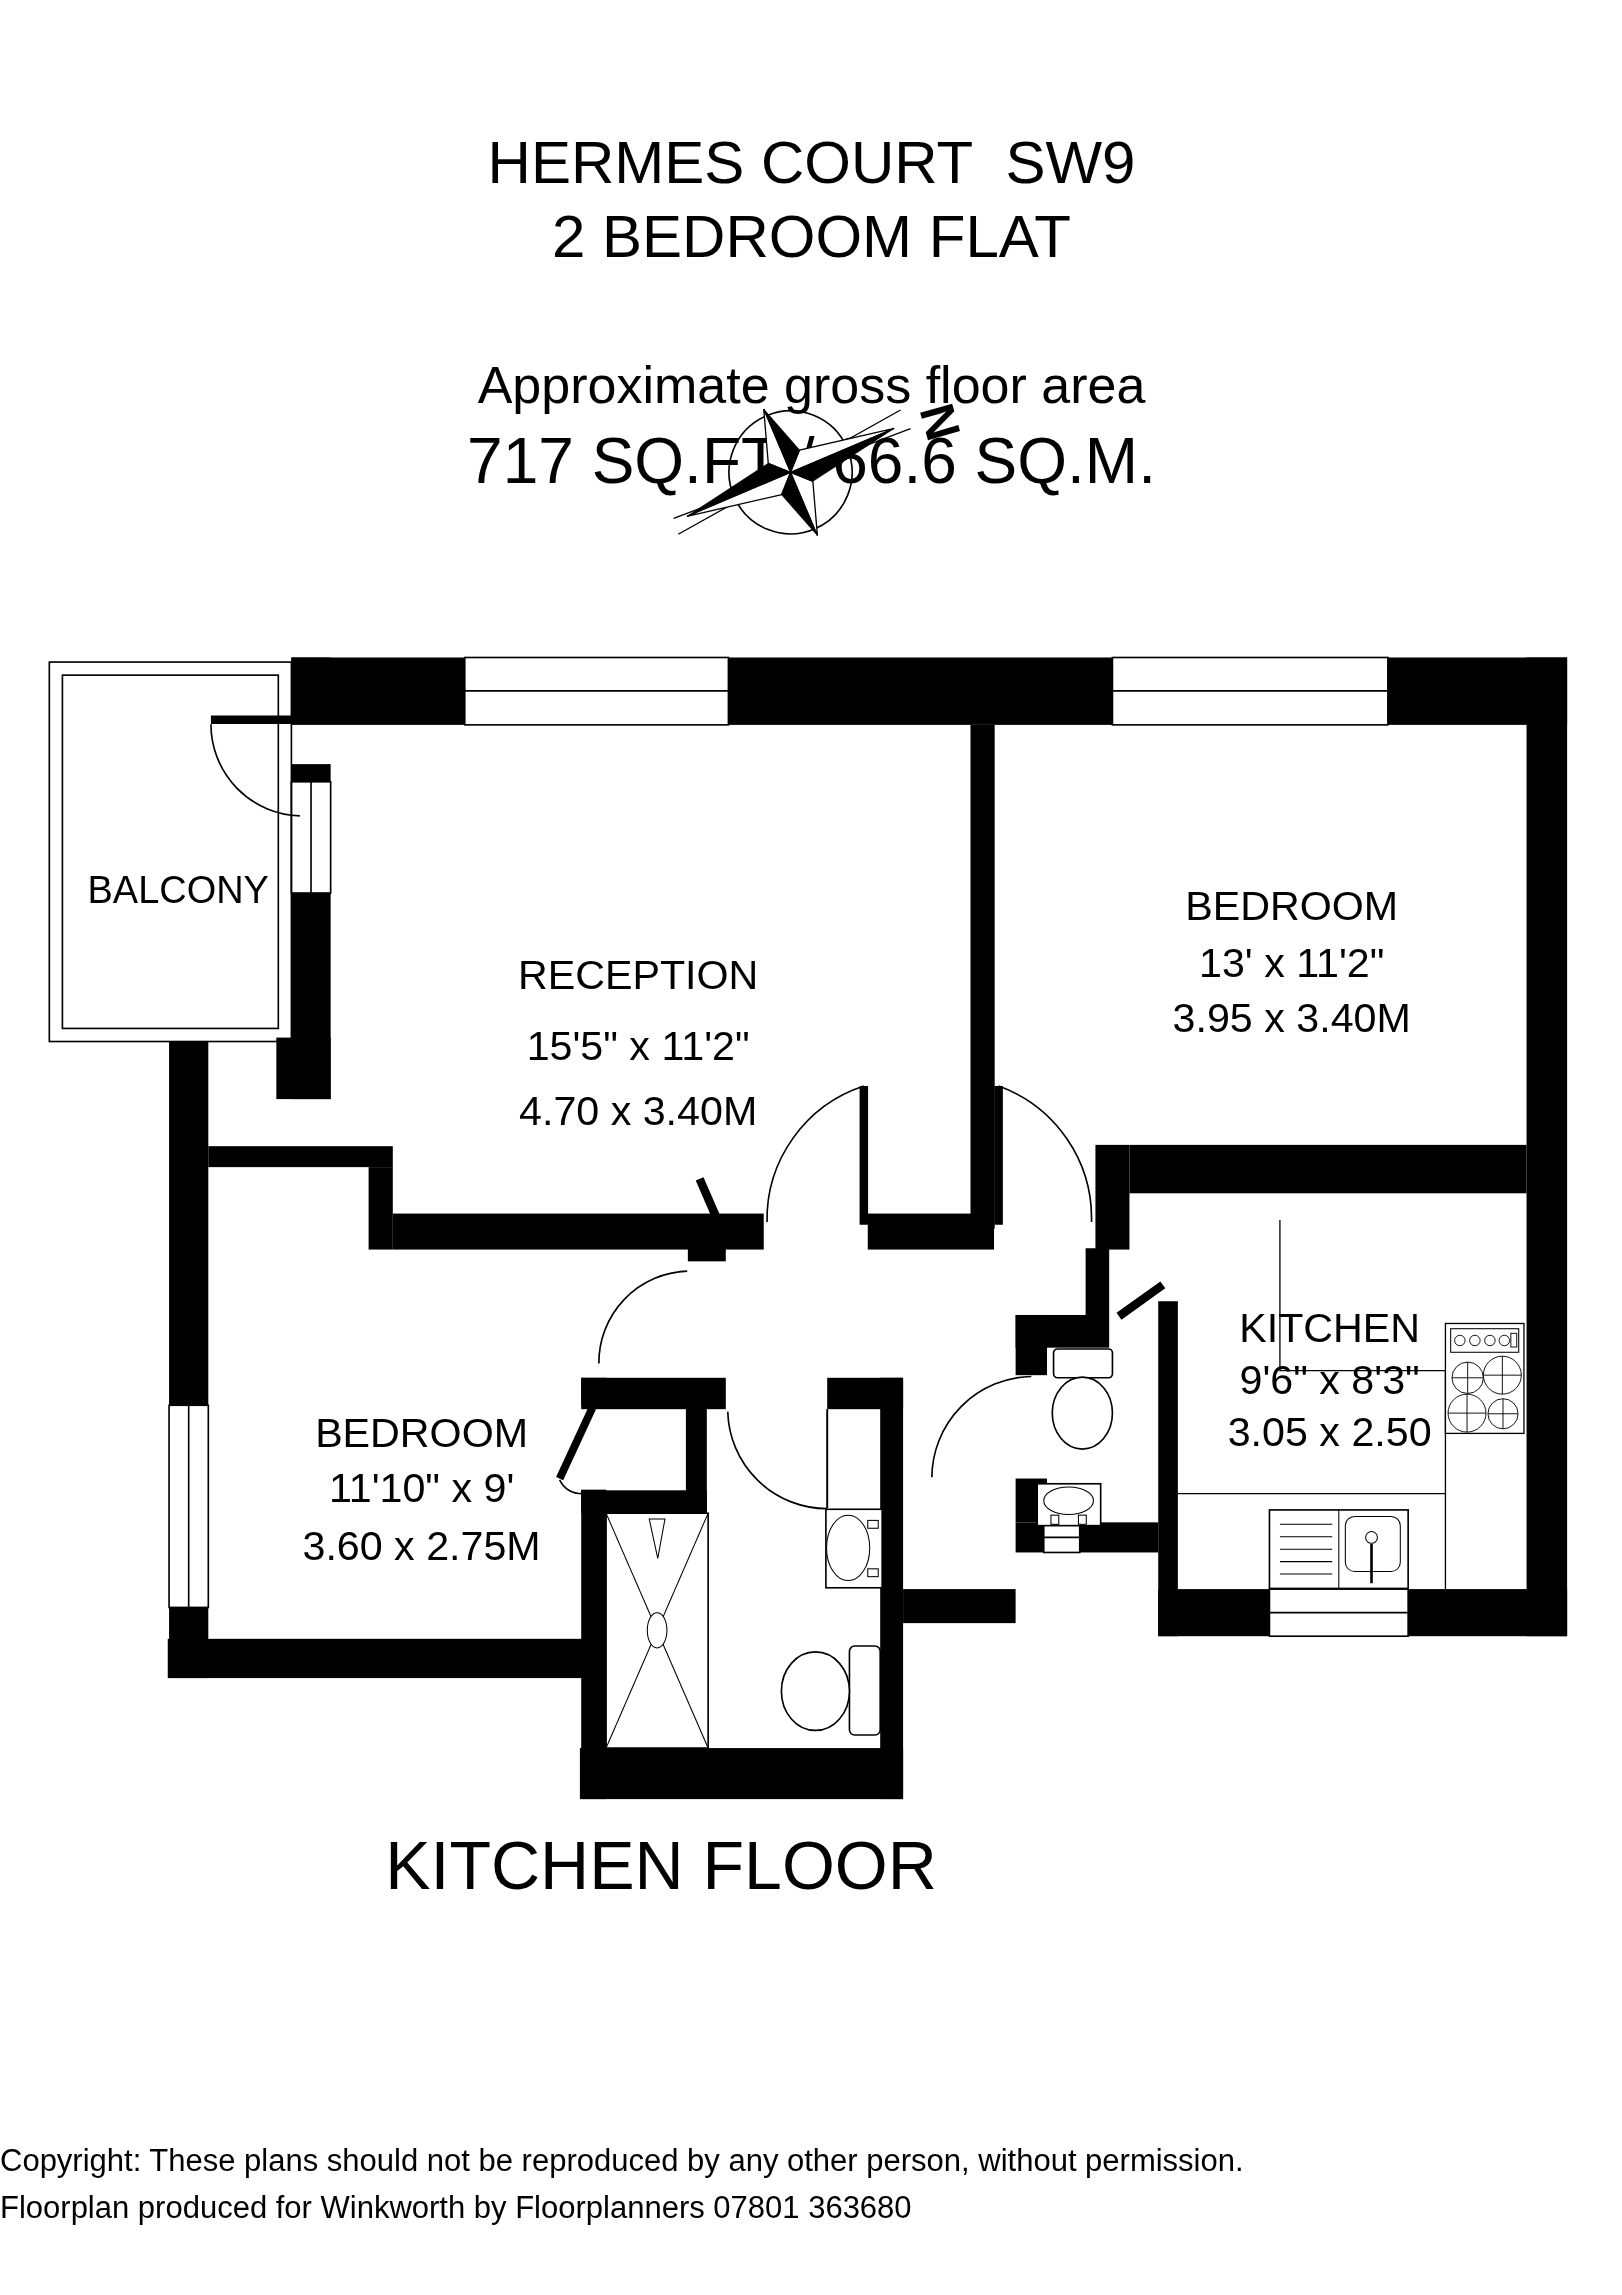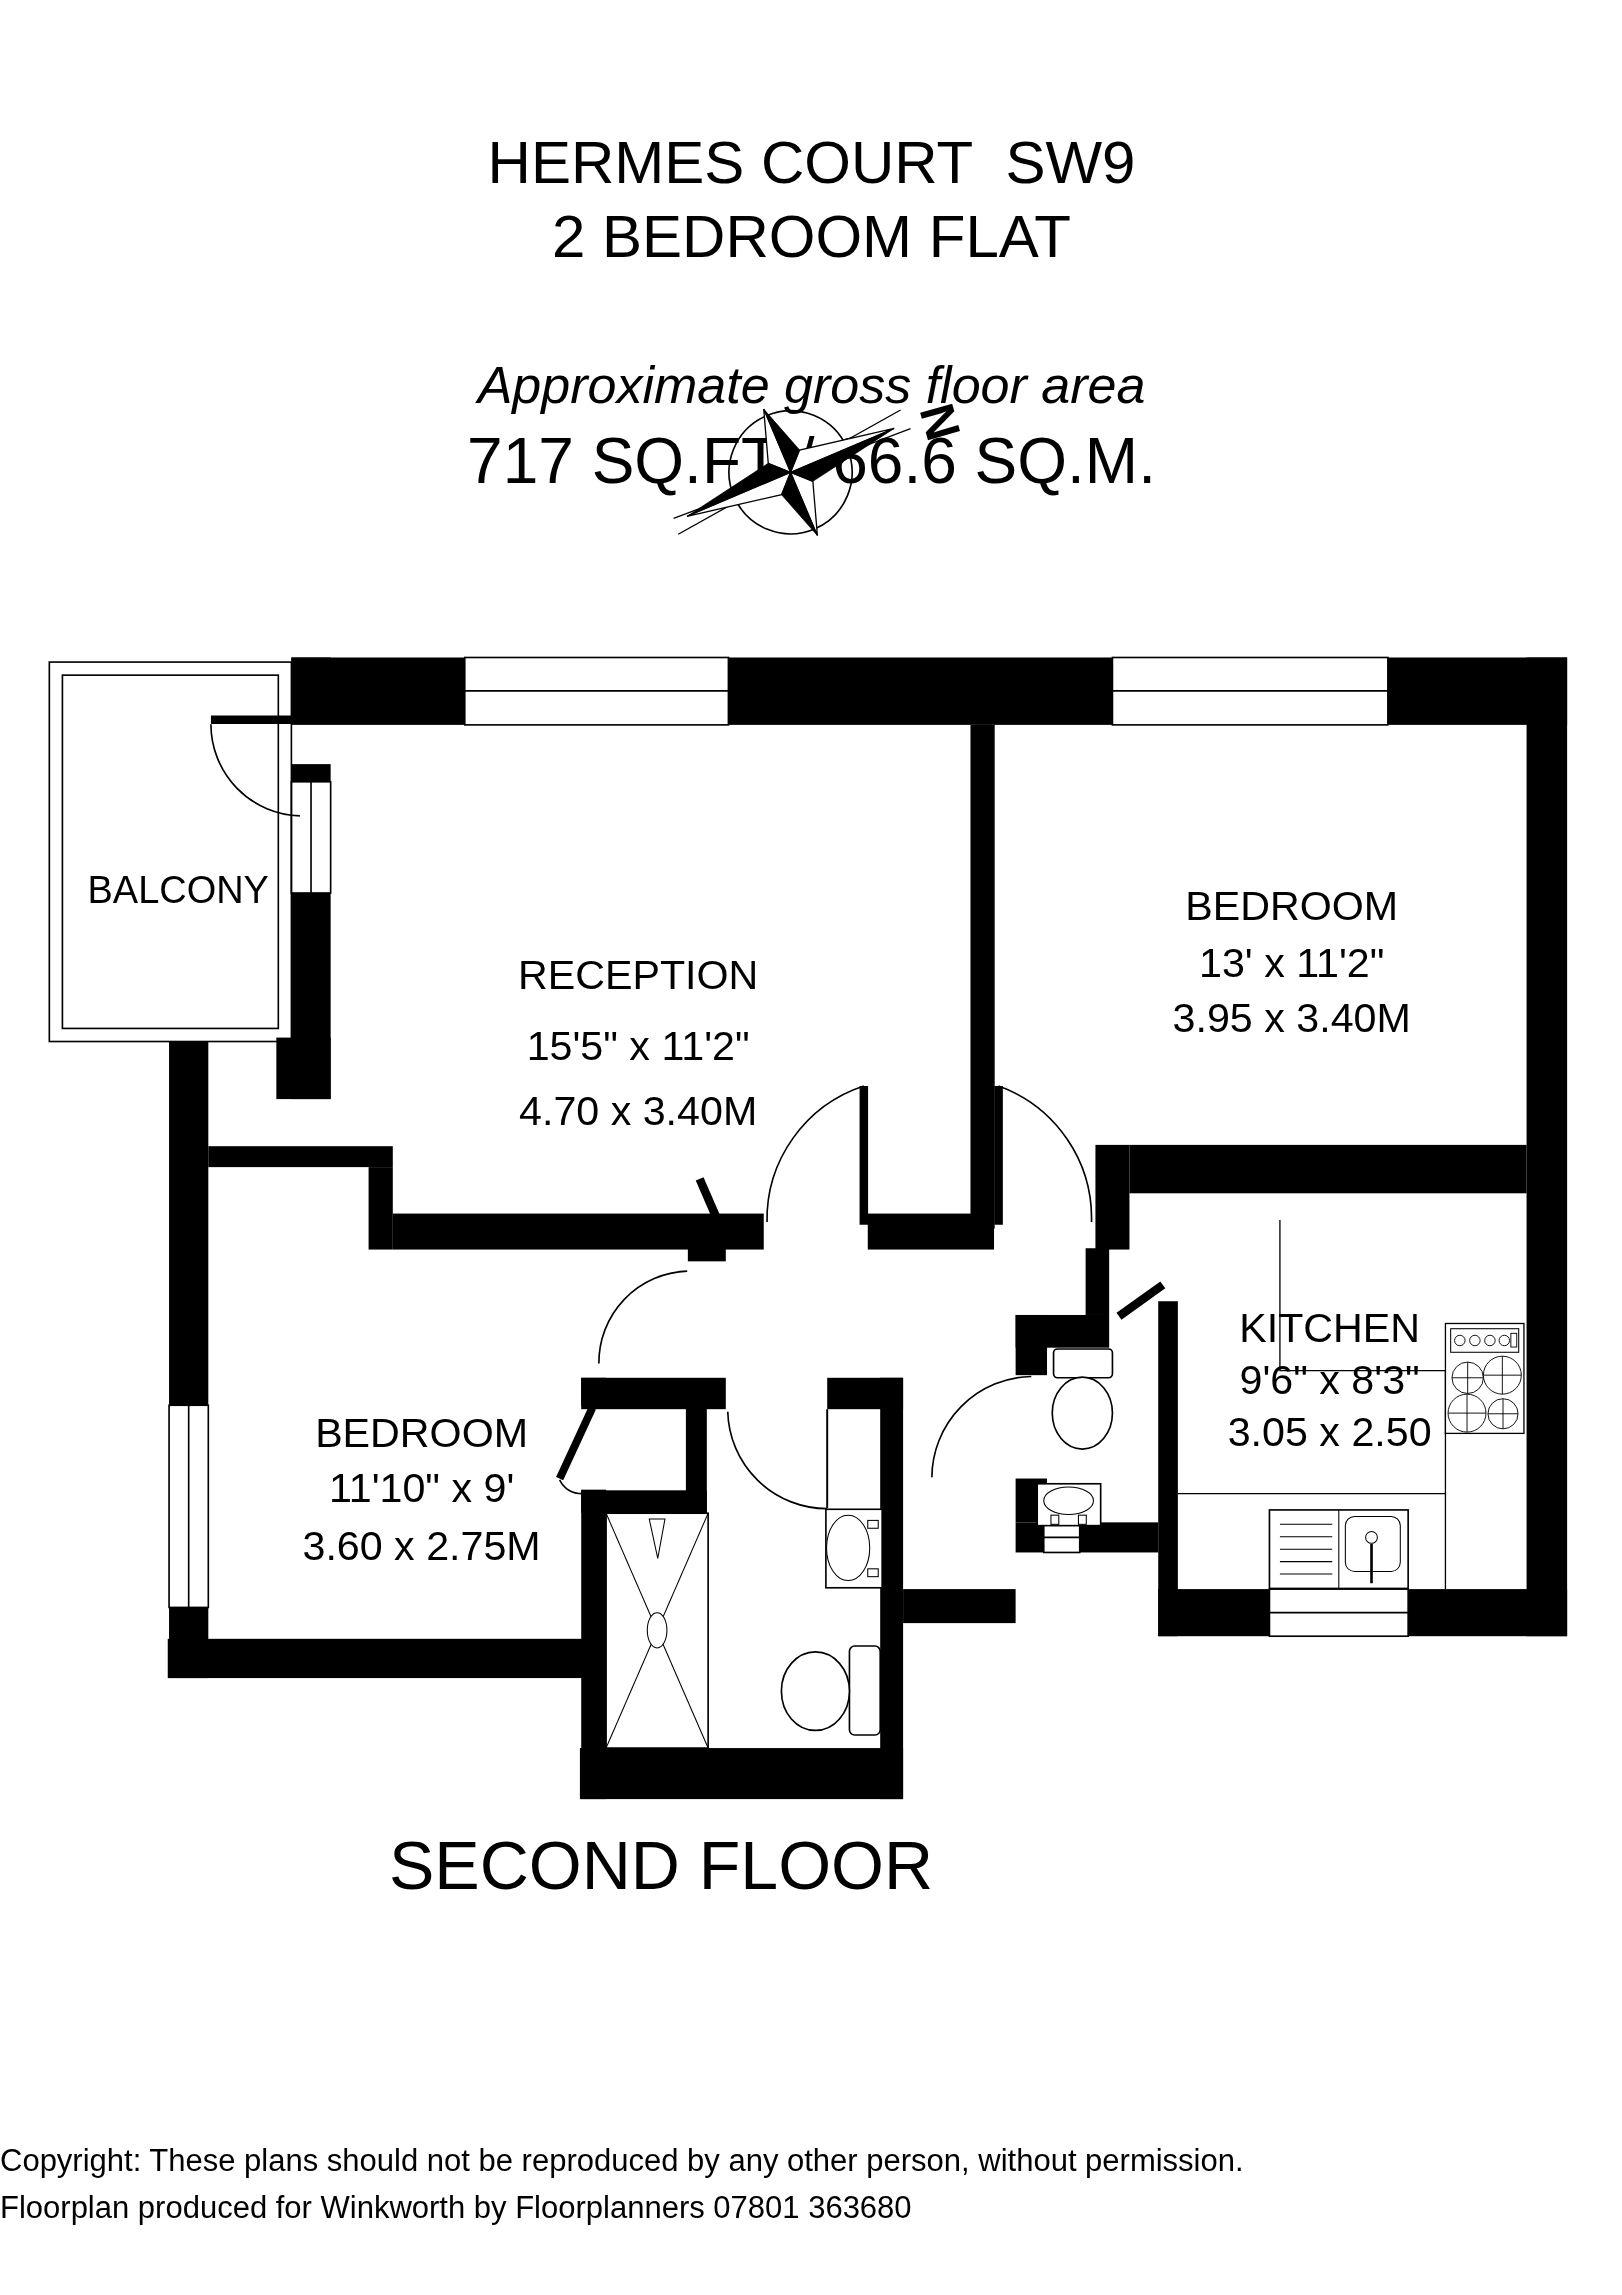--- a/index.html
+++ b/index.html
@@ -1,21 +1,21 @@
 <!DOCTYPE html>
 <html style="font-size:10.5px"><head>
 <meta charset="utf-8">
 <style>
   html,body{margin:0;padding:0;background:#ffffff;}
   body{width:1623px;height:2295px;position:relative;font-family:"Liberation Sans",sans-serif;color:#000;}
   .abs{position:absolute;}
   .ctr{left:0;right:0;text-align:center;white-space:pre;}
   #t1{top:128px;font-size:60px;}
   #t2{top:202px;font-size:60px;}
-  #t3{top:355px;font-size:52px;font-style:italic;}
+  #t3{top:355px;font-size:52px;}
   #t4{top:424px;font-size:64px;}
   #floorlbl{top:1826px;left:661px;transform:translateX(-50%);font-size:68px;white-space:pre;}
   #copy{top:2138px;left:0;right:0;font-size:31px;line-height:1.5;}
   svg{position:absolute;top:0;left:0;}
   svg text{font-family:"Liberation Sans",sans-serif;}
   .roomname,.roomdim{font-size:63px;}
   .balc{font-size:58px;}
 </style>
 </head>
 <body>
@@ -263,19 +263,19 @@
     <text class="roomname" x="644" y="2212">BEDROOM</text>
     <text class="roomdim" x="644" y="2296">11'10" x 9'</text>
     <text class="roomdim" x="644" y="2384">3.60 x 2.75M</text>
 
     <text class="roomname" x="2032" y="2052">KITCHEN</text>
     <text class="roomdim" x="2032" y="2131">9'6" x 8'3"</text>
     <text class="roomdim" x="2032" y="2210">3.05 x 2.50</text>
   </g>
 </svg>
 
-<div class="abs" id="floorlbl">SECOND FLOOR</div>
+<div class="abs" id="floorlbl">KITCHEN FLOOR</div>
 
 <div class="abs" id="copy">
   <div>Copyright: These plans should not be reproduced by any other person, without permission.</div>
   <div>Floorplan produced for Winkworth by Floorplanners 07801 363680</div>
 </div>
 
 
 </body></html>

